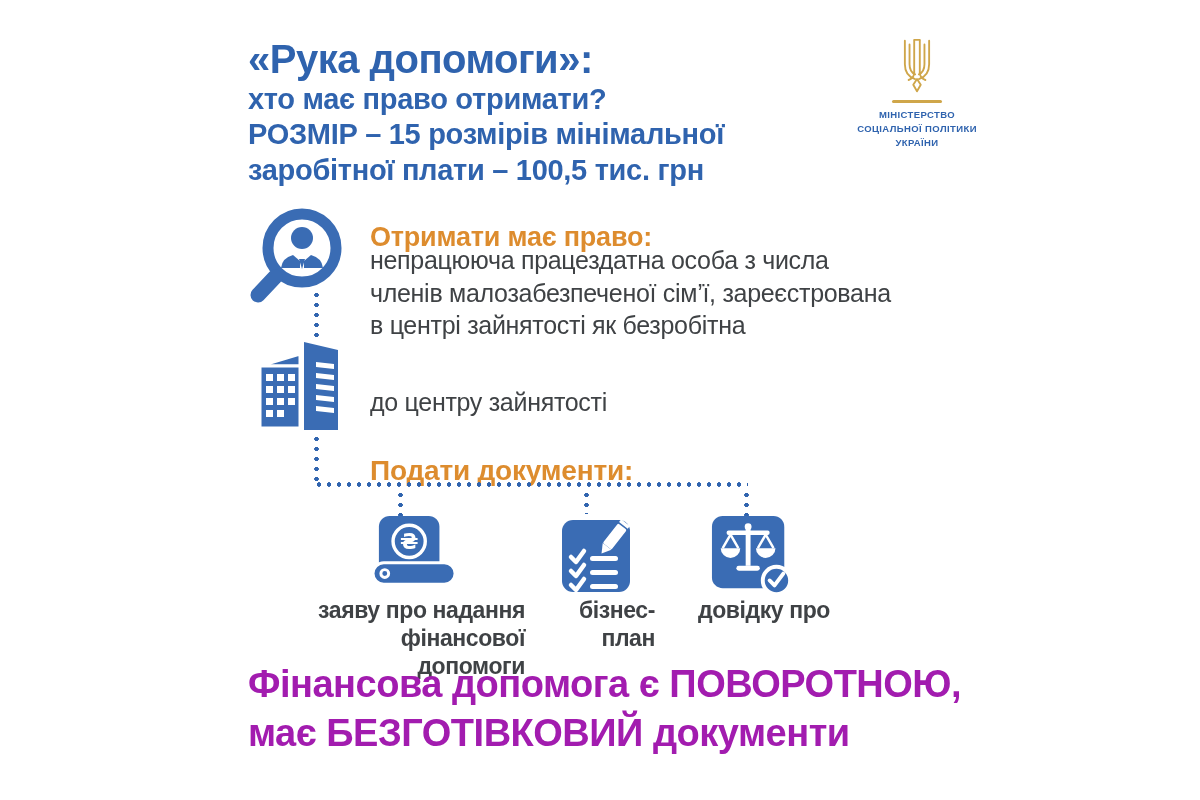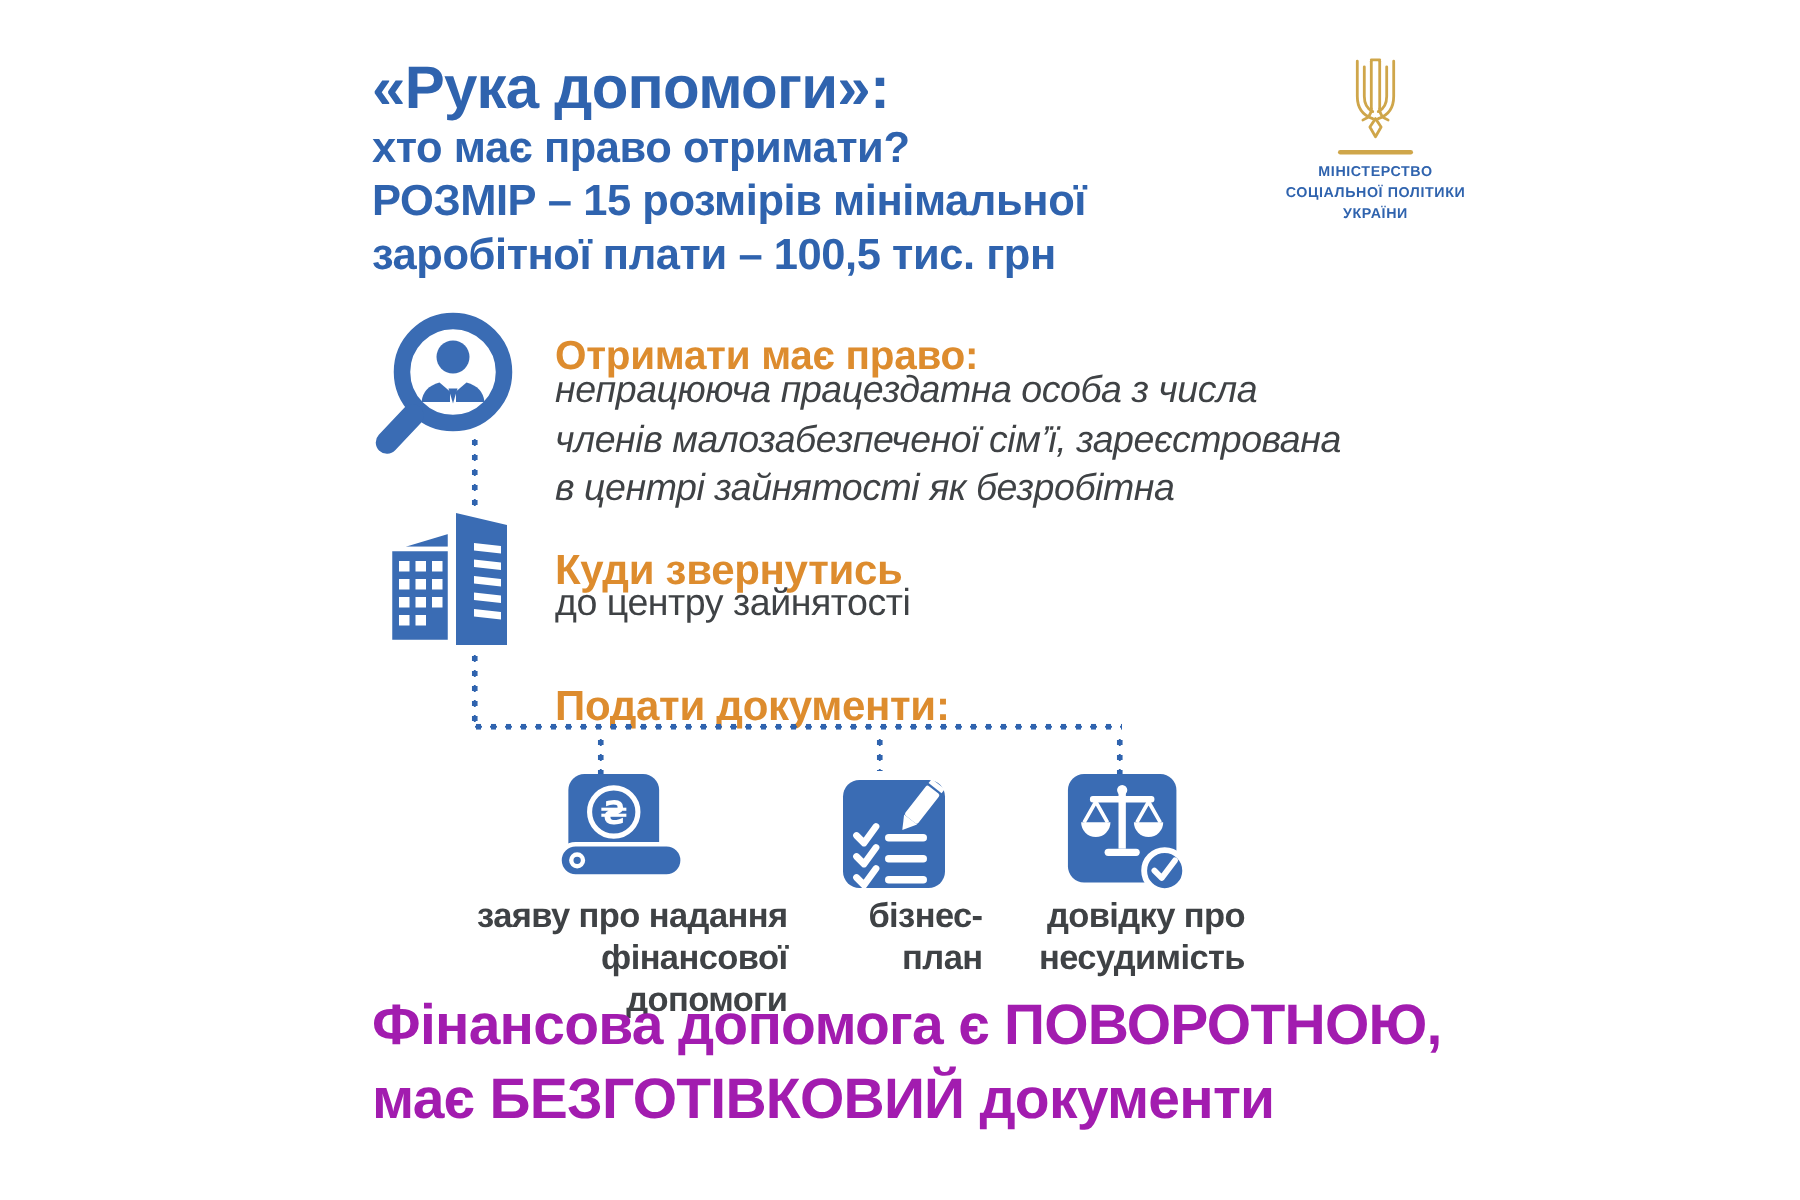--- a/index.html
+++ b/index.html
@@ -15,21 +15,21 @@
   .h-sub b{font-weight:800;}
   
   .logo{position:absolute;left:827px;top:38px;width:180px;text-align:center;}
   .logo .emblem{display:block;margin:0 auto;}
   .logo .rule{width:50px;height:2.5px;background:#cfa64a;margin:6px auto 5px auto;border-radius:2px;}
   .logo .org{font-size:9.5px;font-weight:700;color:#2f63ae;letter-spacing:0.4px;line-height:1.5;}
   
   .sec-head{position:absolute;color:#dd8c2e;font-weight:800;letter-spacing:-0.2px;margin-top:12px;}
   .sec-body{position:absolute;color:#3f4245;font-weight:500;letter-spacing:-0.3px;}
   .eligibility-head{left:370px;top:210px;font-size:27px;}
-  .eligibility-body{left:370px;top:244px;font-size:25px;line-height:1.3;font-style:italic;}
+  .eligibility-body{left:370px;top:244px;font-size:25px;line-height:1.3;}
   .where-head{left:370px;top:352px;font-size:28px;}
   .where-body{left:370px;top:388px;font-size:25px;}
   .documents-head{left:370px;top:443px;font-size:28px;}
   
   .dot-v,.dot-h{position:absolute;}
   .dot-v{width:5px;background-image:radial-gradient(circle 2.1px at center,#2f63ae 98%,transparent 100%);background-size:5px 10px;background-repeat:repeat-y;}
   .dot-h{height:5px;background-image:radial-gradient(circle 2.1px at center,#2f63ae 98%,transparent 100%);background-size:10px 5px;background-repeat:repeat-x;}
   .v1{left:314px;top:290px;height:50px;}
   .v2{left:314px;top:434px;height:48px;}
   .h1{left:314px;top:482px;width:434px;}
@@ -109,21 +109,20 @@
       <rect x="12" y="46" width="7" height="7"></rect>
         <rect x="23" y="46" width="7" height="7"></rect>
         <rect x="34" y="46" width="7" height="7"></rect>
       <rect x="12" y="58" width="7" height="7"></rect>
         <rect x="23" y="58" width="7" height="7"></rect>
         <rect x="34" y="58" width="7" height="7"></rect>
       <rect x="12" y="70" width="7" height="7"></rect>
         <rect x="23" y="70" width="7" height="7"></rect>
     </g>
   </svg>
-  <div class="sec-head where-head">Куди звернутись</div>
   <div class="sec-body where-body">до центру зайнятості</div>
 
   <div class="sec-head documents-head">Подати документи:</div>
 
   <div class="dot-v v1"></div>
   <div class="dot-v v2"></div>
   <div class="dot-h h1"></div>
   <div class="dot-v d1"></div>
   <div class="dot-v d2"></div>
   <div class="dot-v d3"></div>
@@ -173,21 +172,20 @@
       <path d="M57,21 L49,35 M57,21 L65,35"></path>
     </g>
     <path d="M11,35 A10 10 0 0 0 31,35 Z" fill="#ffffff"></path>
     <path d="M47,35 A10 10 0 0 0 67,35 Z" fill="#ffffff"></path>
     <rect x="27" y="53" width="24" height="5" rx="2.5" fill="#ffffff"></rect>
     <circle cx="68" cy="68" r="14" fill="#3a6cb4" stroke="#ffffff" stroke-width="4"></circle>
     <polyline points="61,68 66,73 75,61" stroke="#ffffff" stroke-width="4" fill="none" stroke-linecap="round" stroke-linejoin="round"></polyline>
   </svg>
   <div class="doc-label" style="left:685px;top:596px;width:145px;">
     <div>довідку про</div>
-    <div>несудимість</div>
   </div>
 
   <div class="footer">
     <div><span>Фінансова допомога є </span><b>ПОВОРОТНОЮ,</b></div>
     <div><span>має </span><b>БЕЗГОТІВКОВИЙ</b><span> документи</span></div>
   </div>
 
 </div>
 
 </body></html>

